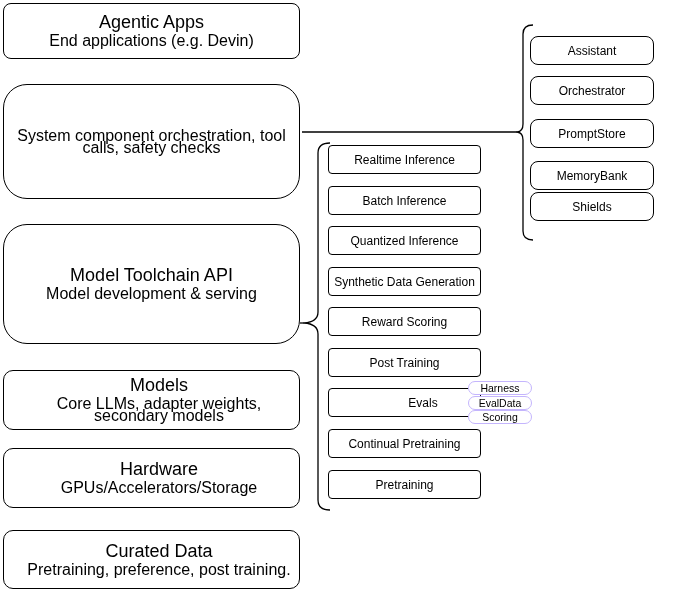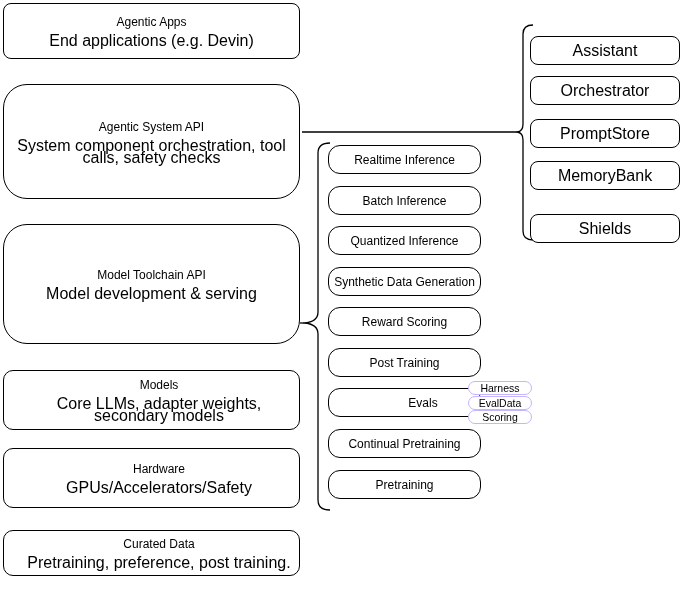--- a/index.html
+++ b/index.html
@@ -26,34 +26,34 @@
     background: #ffffff;
     border: 1px solid #000000;
     display: flex;
     flex-direction: column;
     align-items: center;
     justify-content: center;
     text-align: center;
     color: #000000;
   }
   .lbox { left: 3px; width: 297px; gap: 5px; }
-  .lbox .t { font-size: 12px; line-height: 15px; }
+  .lbox .t { font-size: 18px; line-height: 15px; }
   .lbox .s { font-size: 16px; line-height: 12px; }
   .r8  { border-radius: 8px; }
   .r10 { border-radius: 10px; padding-left: 15px; }
   .r24 { border-radius: 24px; }
   .mbox {
     left: 328px; width: 153px; height: 29px;
-    border-radius: 12px;
+    border-radius: 4px;
     font-size: 12px;
   }
   .rbox {
-    left: 530px; width: 150px; height: 29px;
+    left: 530px; width: 124px; height: 29px;
     border-radius: 8px;
-    font-size: 16px;
+    font-size: 12px;
   }
   .tag {
     position: absolute;
     left: 468px;
     width: 64px;
     height: 14px;
     box-sizing: border-box;
     background: #ffffff;
     border: 1px solid #c4b5fd;
     border-radius: 8px;
@@ -80,40 +80,39 @@
 
     <path d="M533,25 Q523,25 523,34 L523,124 Q523,131.5 517,132 Q523,132.5 523,140 L523,231 Q523,240 533,240" fill="none" stroke="#000000" stroke-width="1.3" stroke-linejoin="round"></path>
   </svg>
 
   <div class="node lbox r8" style="top:3px;height:56px;">
     <div class="t">Agentic Apps</div>
     <div class="s">End applications (e.g. Devin)</div>
   </div>
 
   <div class="node lbox r24" style="top:84px;height:115px;">
-    <div class="t">Agentic System API</div>
     <div class="s">System component orchestration, tool calls, safety checks</div>
   </div>
 
   <div class="node lbox r24" style="top:224px;height:120px;">
     <div class="t">Model Toolchain API</div>
     <div class="s">Model development &amp; serving</div>
   </div>
 
   <div class="node lbox r10" style="top:370px;height:60px;">
     <div class="t">Models</div>
     <div class="s">Core LLMs, adapter weights, secondary models</div>
   </div>
 
   <div class="node lbox r10" style="top:448px;height:60px;">
     <div class="t">Hardware</div>
-    <div class="s">GPUs/Accelerators/Safety</div>
+    <div class="s">GPUs/Accelerators/Storage</div>
   </div>
 
-  <div class="node lbox r10" style="top:530px;height:46px;">
+  <div class="node lbox r10" style="top:530px;height:59px;">
     <div class="t">Curated Data</div>
     <div class="s">Pretraining, preference, post training.</div>
   </div>
 
   <div class="node mbox" style="top:145px;">Realtime Inference</div>
   <div class="node mbox" style="top:186px;">Batch Inference</div>
   <div class="node mbox" style="top:226px;">Quantized Inference</div>
   <div class="node mbox" style="top:267px;">Synthetic Data Generation</div>
   <div class="node mbox" style="top:307px;">Reward Scoring</div>
   <div class="node mbox" style="top:348px;">Post Training</div>
@@ -122,15 +121,15 @@
   <div class="node mbox" style="top:470px;">Pretraining</div>
 
   <div class="tag" style="top:381px;">Harness</div>
   <div class="tag" style="top:396px;">EvalData</div>
   <div class="tag" style="top:410px;">Scoring</div>
 
   <div class="node rbox" style="top:36px;">Assistant</div>
   <div class="node rbox" style="top:76px;">Orchestrator</div>
   <div class="node rbox" style="top:119px;">PromptStore</div>
   <div class="node rbox" style="top:161px;">MemoryBank</div>
-  <div class="node rbox" style="top:214px;">Shields</div>
+  <div class="node rbox" style="top:192px;">Shields</div>
 
 </div>
 
 </body></html>

